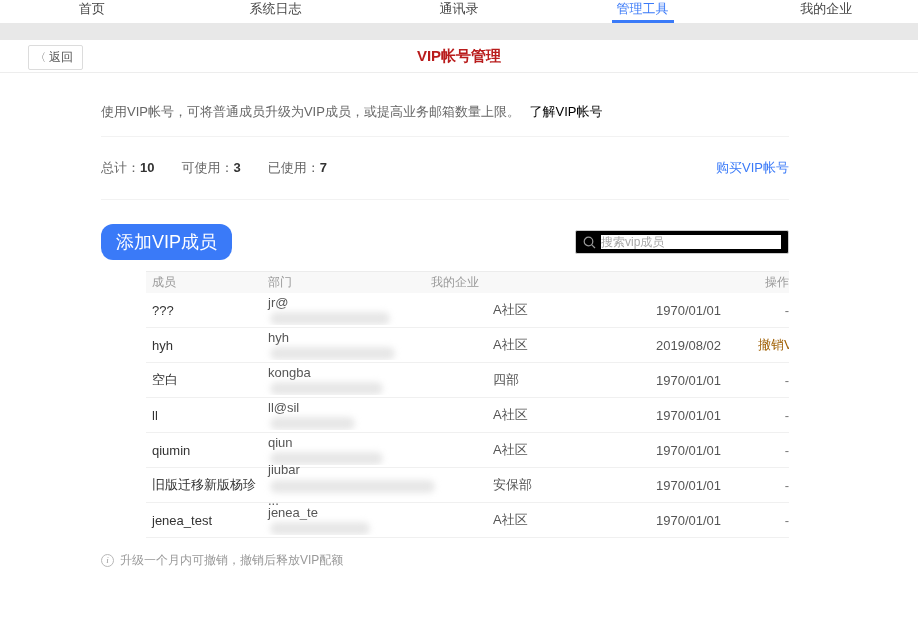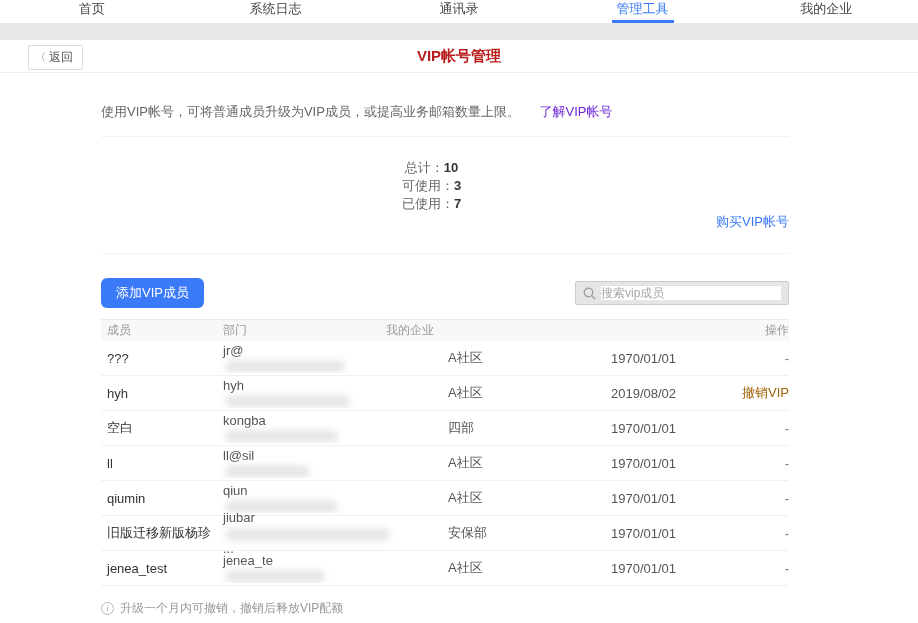--- a/index.html
+++ b/index.html
@@ -21,43 +21,43 @@
   .back-btn { position: absolute; left: 28px; top: 5px; display: inline-flex;
     align-items: center; gap: 3px; border: 1px solid #dcdcdc; border-radius: 2px;
     background: #fff; font-size: 12px; color: #555; padding: 3px 9px 3px 6px; cursor: pointer; }
   .back-chevron { font-size: 11px; color: #777; }
   .page-title { text-align: center; font-size: 15px; color: #b91c1c; line-height: 31px; font-weight: bold; }
 
   
   .content { margin-left: 101px; width: 688px; }
 
   .desc { padding-top: 30px; font-size: 13px; color: #666; }
-  .desc-link { color: #6d28d9; margin-left: 16px; cursor: pointer; text-decoration: none; }
+  .desc-link { color: #000000; margin-left: 6px; cursor: pointer; text-decoration: none; }
   .divider { border-bottom: 1px solid #f2f2f2; margin-top: 15px; }
 
-  .stats { display: flex; align-items: center; padding: 22px 0; font-size: 13px; color: #666; flex-direction: column; }
+  .stats { display: flex; align-items: center; padding: 22px 0; font-size: 13px; color: #666; }
   .stat { margin-right: 27px; white-space: nowrap; }
   .stat b { color: #333; font-weight: bold; }
   .stats-detail { font-size: 12px; color: #999; margin-left: -14px; white-space: nowrap; }
   .buy-link { margin-left: auto; color: #3a7af8; font-size: 13px; cursor: pointer; text-decoration: none; }
   .divider2 { border-bottom: 1px solid #f2f2f2; }
 
   
   .toolbar { display: flex; align-items: center; justify-content: space-between; margin-top: 24px; }
-  .add-btn { background: #3a7af8; color: #fff; font-size: 13px; border: none;
-    border-radius: 6px; padding: 6px 15px; cursor: pointer; }
+  .add-btn { background: #3a7af8; color: #fff; font-size: 18px; border: none;
+    border-radius: 12px; padding: 6px 15px; cursor: pointer; }
   .search-box { width: 214px; height: 24px; border: 1px solid #ccc; border-radius: 2px;
-    display: flex; align-items: center; padding: 0 7px; background: #e5e5e5; }
+    display: flex; align-items: center; padding: 0 7px; background: #000000; }
   .search-box svg { flex: 0 0 auto; }
   .search-input { border: none; outline: none; flex: 1; font-size: 12px; color: #333;
     margin-left: 5px; min-width: 0; font-family: "Liberation Sans", "DejaVu Sans", sans-serif; }
   .search-input::placeholder { color: #a8a8a8; }
 
   
-  .vip-table { margin-top: 11px; }
+  .vip-table { margin-top: 11px; margin-left: 45px; }
   .thead { display: flex; align-items: center; height: 22px; background: #f8f8f8;
     border-top: 1px solid #ececec; font-size: 12px; color: #999; }
   .trow { display: flex; align-items: center; height: 35px; font-size: 13px;
     color: #555; border-bottom: 1px solid #f0f0f0; }
   .cell { padding-left: 6px; white-space: nowrap; overflow: hidden; }
   .c0 { width: 116px; } .c1 { width: 225px; } .c2 { width: 163px; }
   .c3 { width: 102px; } .c4 { flex: 1; text-align: right; }
   .member-name { color: #333; }
   .email-blur { display: inline-block; height: 13px; background: #e7e7e7;
     filter: blur(3px); border-radius: 7px; vertical-align: middle; margin-left: 2px; }

